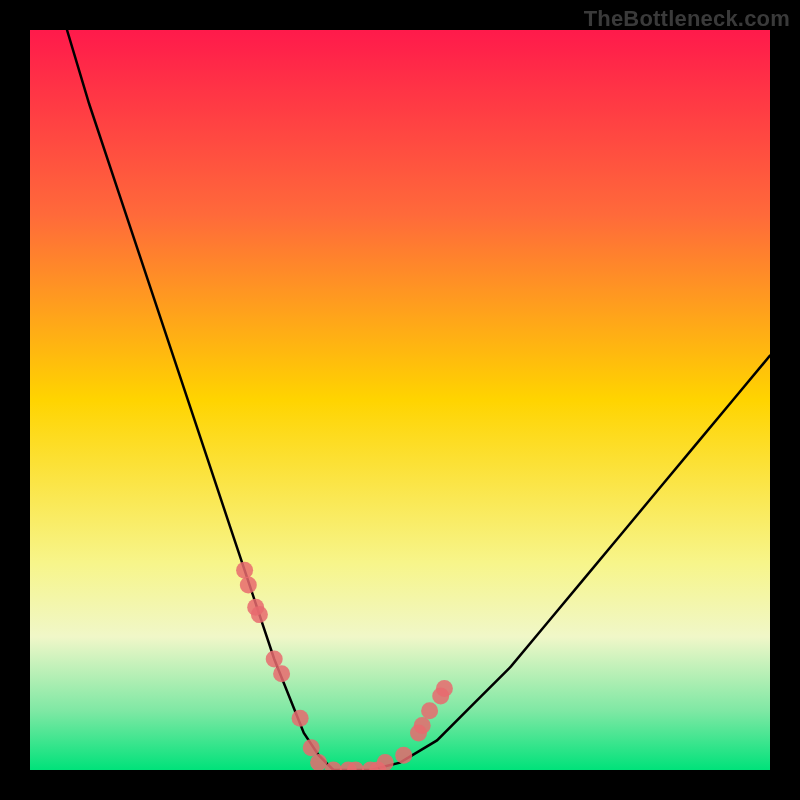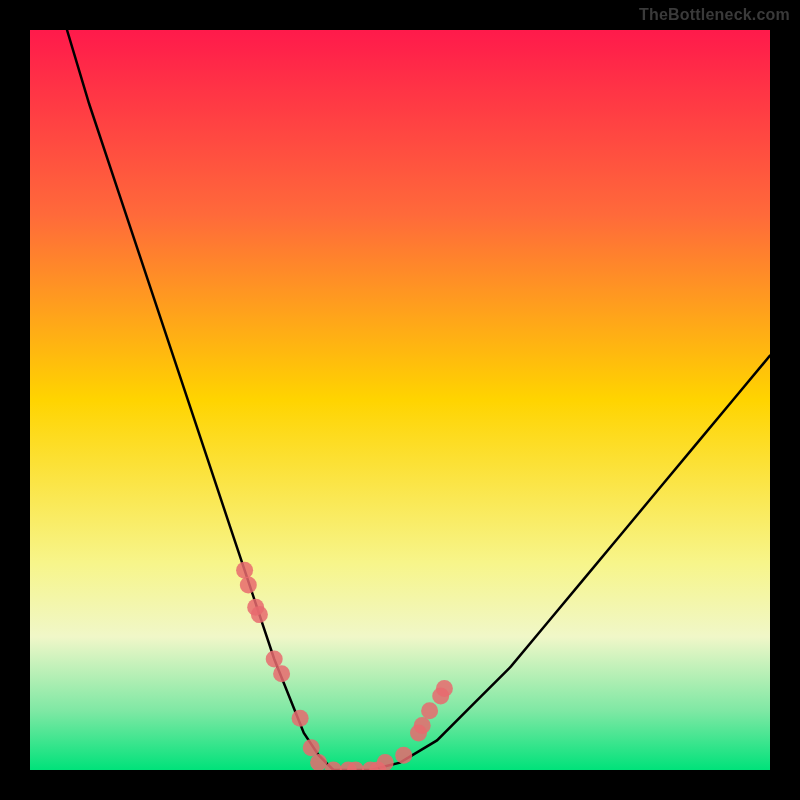--- a/index.html
+++ b/index.html
@@ -23,21 +23,21 @@
     top: 30px;
     width: 740px;
     height: 740px;
     
   }
   .watermark {
     position: absolute;
     top: 6px;
     right: 10px;
     color: #3a3a3a;
-    font-size: 16px;
+    font-size: 22px;
     font-weight: 600;
     letter-spacing: 0.2px;
     user-select: none;
   }
   svg {
     display: block;
   }
 </style>
 </head>
 <body>

